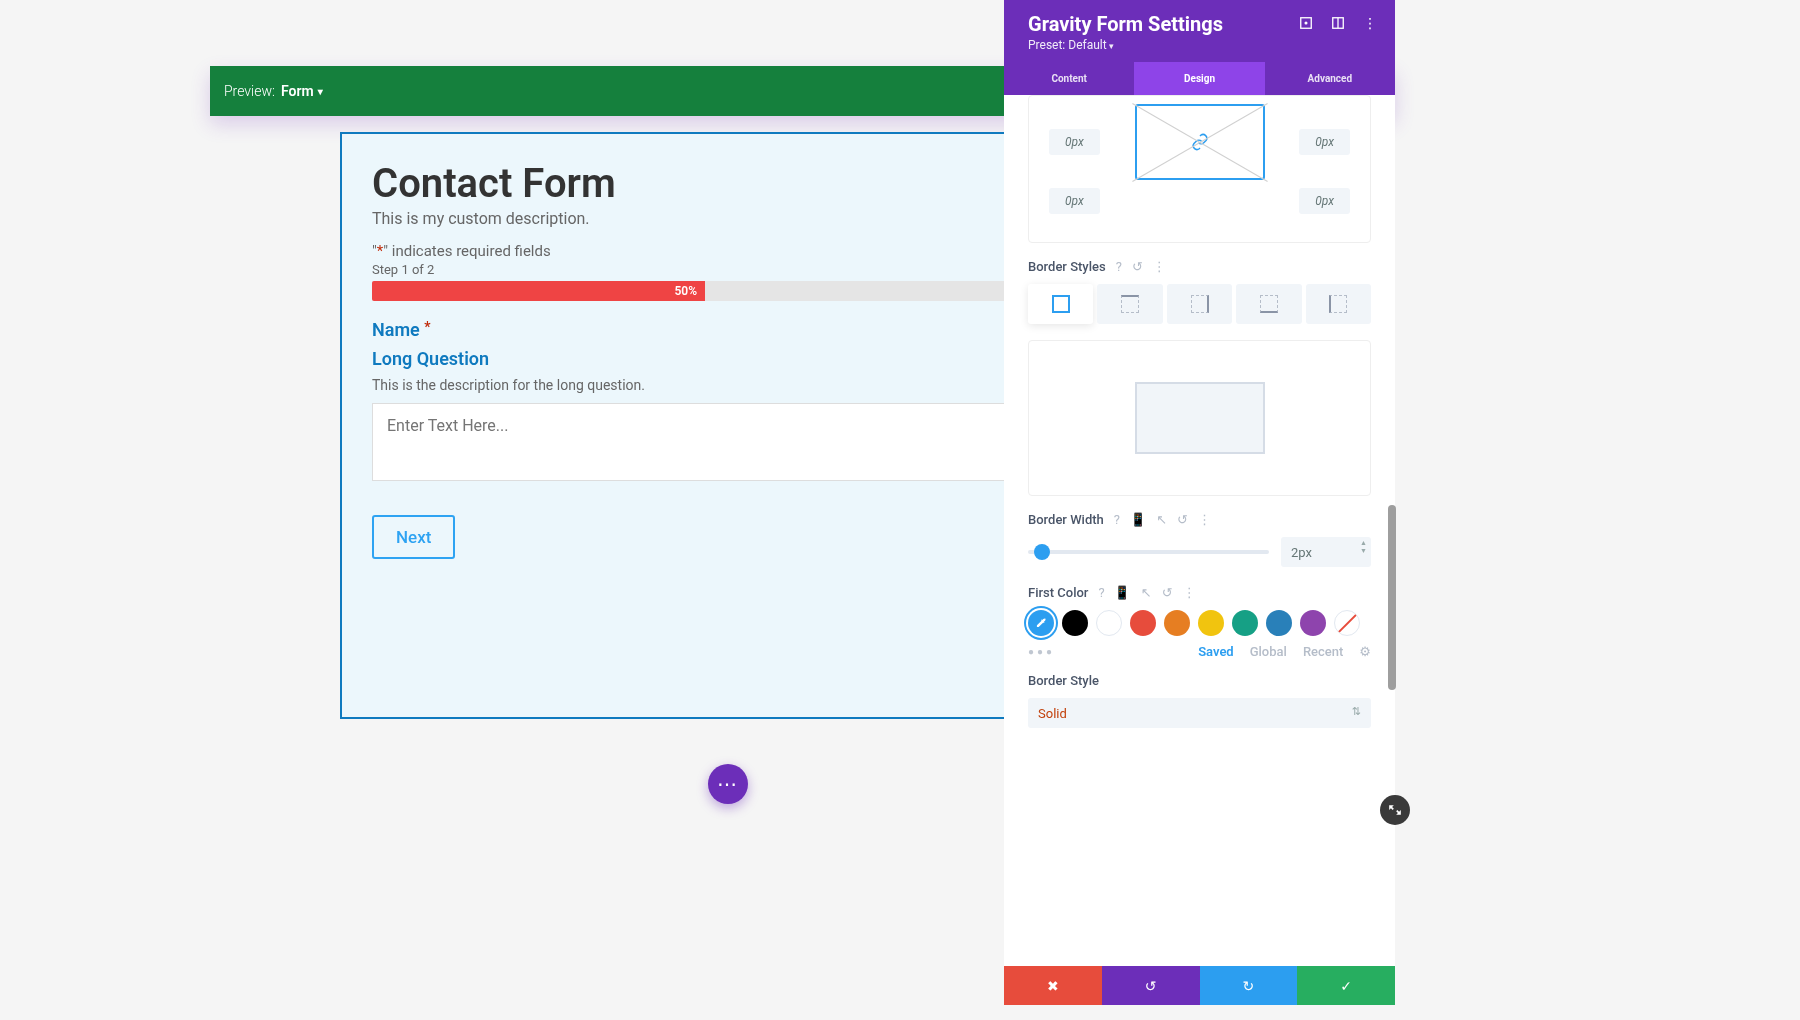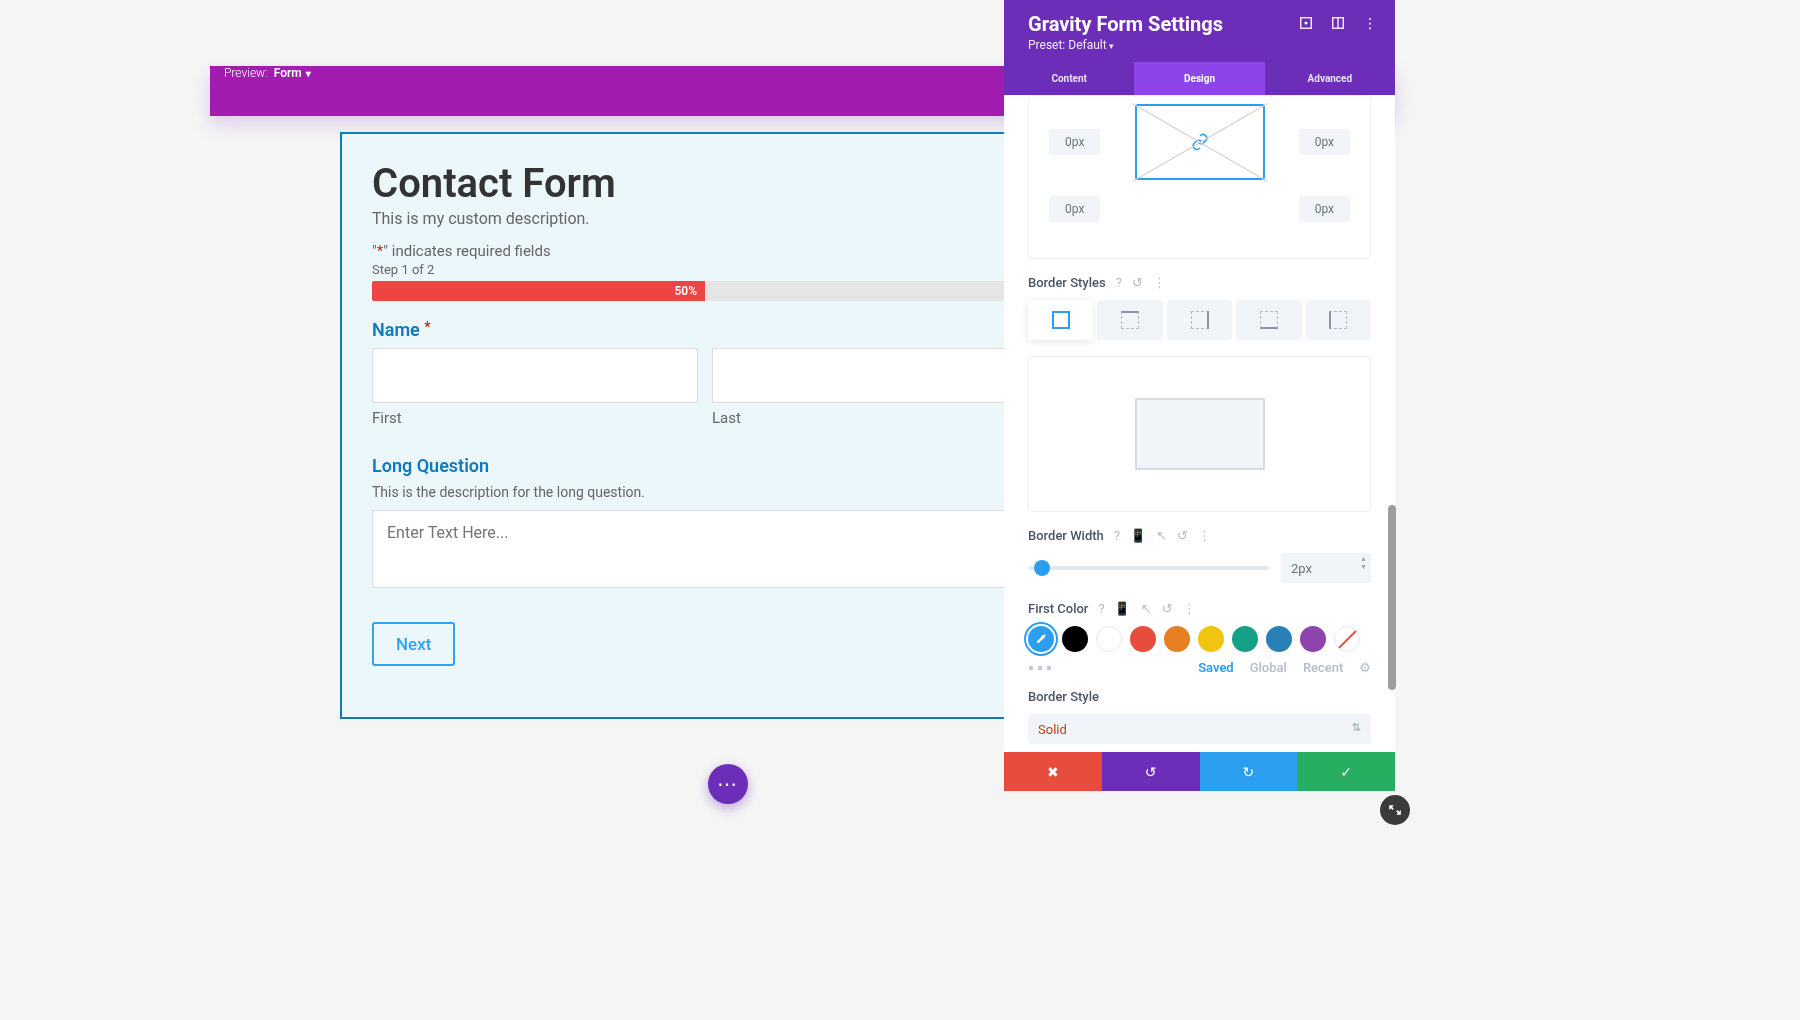--- a/index.html
+++ b/index.html
@@ -1,18 +1,18 @@
 <!DOCTYPE html>
 <html><head>
   <meta charset="utf-8">
   <style>
     * { margin: 0; padding: 0; box-sizing: border-box; font-family: -apple-system, BlinkMacSystemFont, 'Segoe UI', Roboto, sans-serif; }
     body { background: #f5f5f5; width: 1800px; height: 1020px; position: relative; overflow: hidden; }
     
-    .preview-bar { position: absolute; top: 66px; left: 210px; right: 405px; height: 50px; background: #a21caf; display: flex; align-items: flex-start; padding: 0 14px; color: white; font-size: 12px; box-shadow: 0 8px 20px rgba(108,46,185,0.2); }
+    .preview-bar { position: absolute; top: 66px; left: 210px; right: 405px; height: 50px; background: #15803d; display: flex; align-items: center; padding: 0 14px; color: white; font-size: 14px; box-shadow: 0 8px 20px rgba(108,46,185,0.2); }
     .preview-label { font-weight: 300; margin-right: 6px; }
     .preview-form { font-weight: 600; display: flex; align-items: center; gap: 4px; }
     .preview-form::after { content: '▾'; font-size: 10px; }
     
     .form-container { position: absolute; top: 132px; left: 340px; width: 730px; height: 587px; background: #ecf7fc; border: 2px solid #0f7abf; padding: 26px 30px; }
     .form-title { font-size: 40px; font-weight: 600; color: #333; margin-bottom: 2px; }
     .form-desc { font-size: 16px; color: #666; margin-bottom: 14px; }
     .required-note { font-size: 15px; color: #666; margin-bottom: 2px; }
     .required-note .asterisk { color: #c02b0a; }
     .step-text { font-size: 13px; color: #666; margin-bottom: 4px; }
@@ -24,35 +24,35 @@
     .name-row { display: flex; gap: 14px; margin-bottom: 28px; }
     .name-col { flex: 1; }
     .text-input { width: 100%; height: 55px; background: white; border: 1px solid #ddd; padding: 0 12px; font-size: 15px; }
     .sub-label { font-size: 15px; color: #666; margin-top: 6px; }
     .field-desc { font-size: 14px; color: #666; margin-bottom: 10px; }
     .textarea-input { width: 100%; height: 78px; background: white; border: 1px solid #ddd; padding: 12px 14px; font-size: 16px; color: #555; resize: none; }
     .next-btn { margin-top: 30px; padding: 10px 22px; background: transparent; border: 2px solid #2ea3f2; color: #2ea3f2; font-size: 17px; font-weight: 500; border-radius: 3px; cursor: pointer; }
     
     .fab { position: absolute; top: 764px; left: 708px; width: 40px; height: 40px; background: #6c2eb9; border-radius: 50%; display: flex; align-items: center; justify-content: center; color: white; font-size: 20px; letter-spacing: 2px; cursor: pointer; box-shadow: 0 4px 12px rgba(108,46,185,0.4); }
     
-    .panel { position: absolute; top: 0; right: 405px; width: 391px; height: 791px; background: white; display: flex; flex-direction: column; }
+    .panel { position: absolute; top: 0; right: 405px; width: 391px; height: 1005px; background: white; display: flex; flex-direction: column; }
     .panel-header { background: #6c2eb9; color: white; padding: 12px 24px 10px; position: relative; }
     .panel-title { font-size: 20px; font-weight: 700; }
     .panel-preset { font-size: 12px; opacity: 0.9; margin-top: 2px; }
     .panel-preset::after { content: ' ▾'; font-size: 9px; }
     .panel-icons { position: absolute; top: 16px; right: 18px; display: flex; gap: 18px; align-items: center; }
     .panel-icon { width: 14px; height: 14px; cursor: pointer; display: flex; align-items: center; justify-content: center; }
     .panel-tabs { display: flex; background: #6c2eb9; }
     .panel-tab { flex: 1; padding: 11px 0; text-align: center; font-size: 10px; font-weight: 700; color: rgba(255,255,255,0.85); cursor: pointer; }
     .panel-tab.active { background: #8e44e8; color: white; }
     
     .panel-body { flex: 1; overflow-y: auto; padding: 0; position: relative; }
     .scrollbar { position: absolute; right: 404px; top: 505px; width: 8px; height: 185px; background: #9e9e9e; border-radius: 4px; }
     .margin-preview { border: 1px solid #eee; border-radius: 4px; padding: 8px 20px 20px; margin: 0 24px 16px; }
-    .margin-row { display: flex; justify-content: space-between; align-items: center; margin-bottom: 16px; }
+    .margin-row { display: flex; justify-content: space-between; align-items: center; margin-bottom: 8px; font-style: italic; }
     .margin-val { background: #f1f5f9; padding: 6px 16px; border-radius: 3px; font-size: 12px; color: #677; }
     .margin-box { width: 130px; height: 76px; border: 2px solid #2c9ef0; border-radius: 3px; display: flex; align-items: center; justify-content: center; position: relative; }
     .margin-box svg { width: 18px; height: 18px; }
     .margin-box::before, .margin-box::after { content: ''; position: absolute; background: #d0d0d0; height: 1px; }
     .margin-box::before { width: 156px; transform: rotate(30deg); }
     .margin-box::after { width: 156px; transform: rotate(-30deg); }
     
     .setting-row { display: flex; align-items: center; gap: 10px; margin: 14px 24px 10px; }
     .setting-label { font-size: 13px; color: #4a5568; font-weight: 500; }
     .setting-icons { display: flex; gap: 10px; align-items: center; color: #b5bdc9; }
@@ -119,30 +119,20 @@
   <p class="form-desc">This is my custom description.</p>
   <p class="required-note">
     <span>"</span><span class="asterisk">*</span><span>" indicates required fields</span>
   </p>
   <p class="step-text">Step 1 of 2</p>
   <div class="progress-bar">
     <div class="progress-fill">50%</div>
   </div>
   <div class="field-label">
     <span>Name</span> <span class="req">*</span>
-  </div>
-  <div class="name-row">
-    <div class="name-col">
-      <input class="text-input" style="">
-      <div class="sub-label">First</div>
-    </div>
-    <div class="name-col">
-      <input class="text-input" style="">
-      <div class="sub-label">Last</div>
-    </div>
   </div>
   <div class="field-label">Long Question</div>
   <p class="field-desc">This is the description for the long question.</p>
   <textarea class="textarea-input" placeholder="Enter Text Here..." style=""></textarea>
   <button class="next-btn">Next</button>
 </div>
 
 <div class="fab">⋯</div>
 
 <div class="panel">

